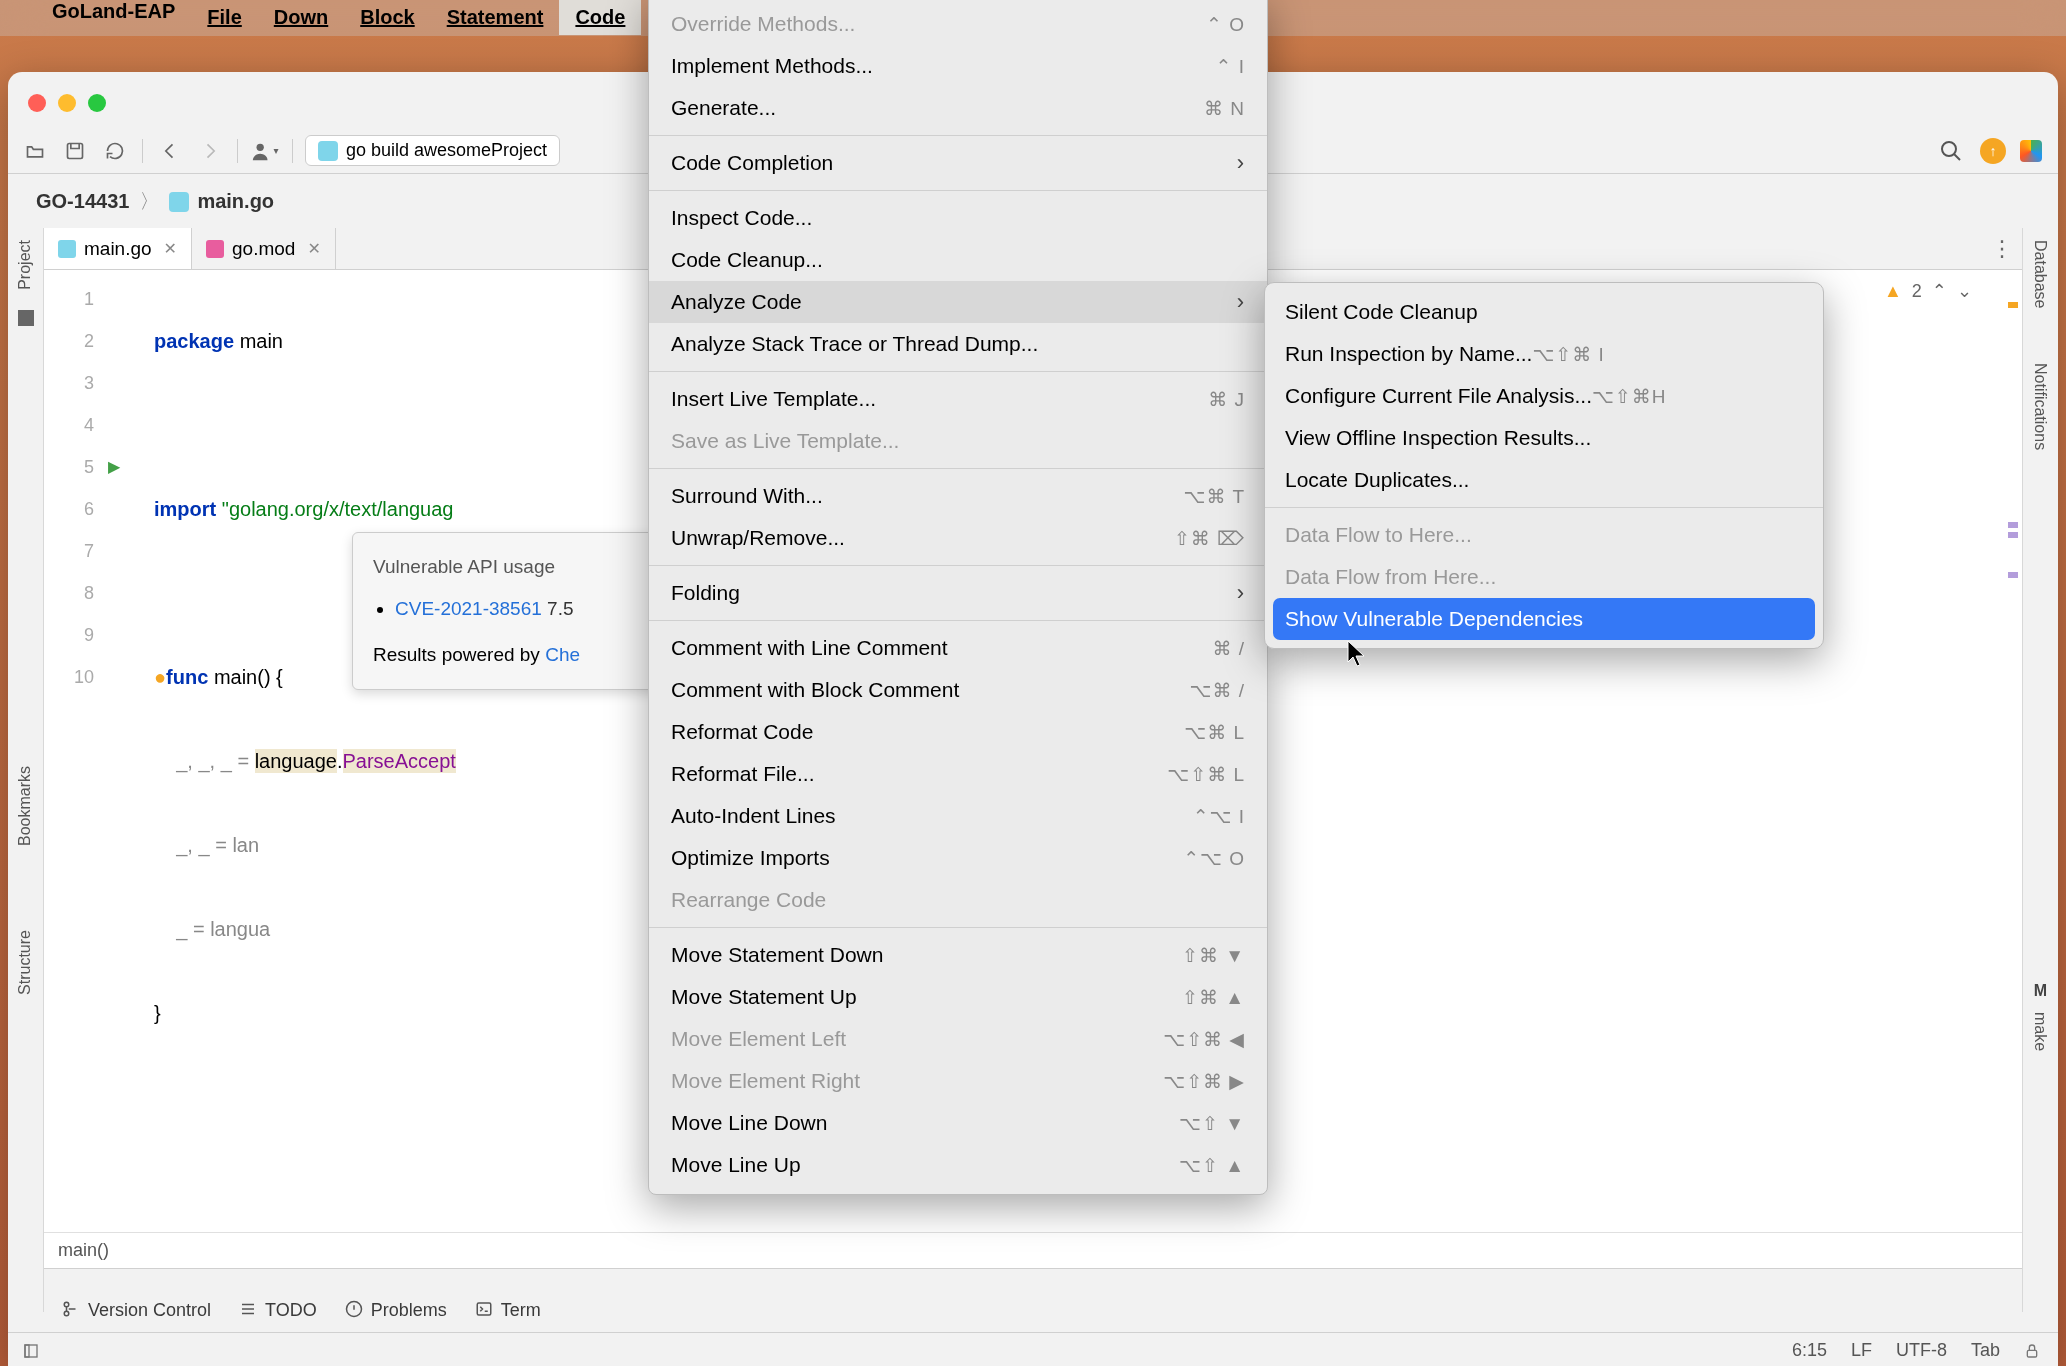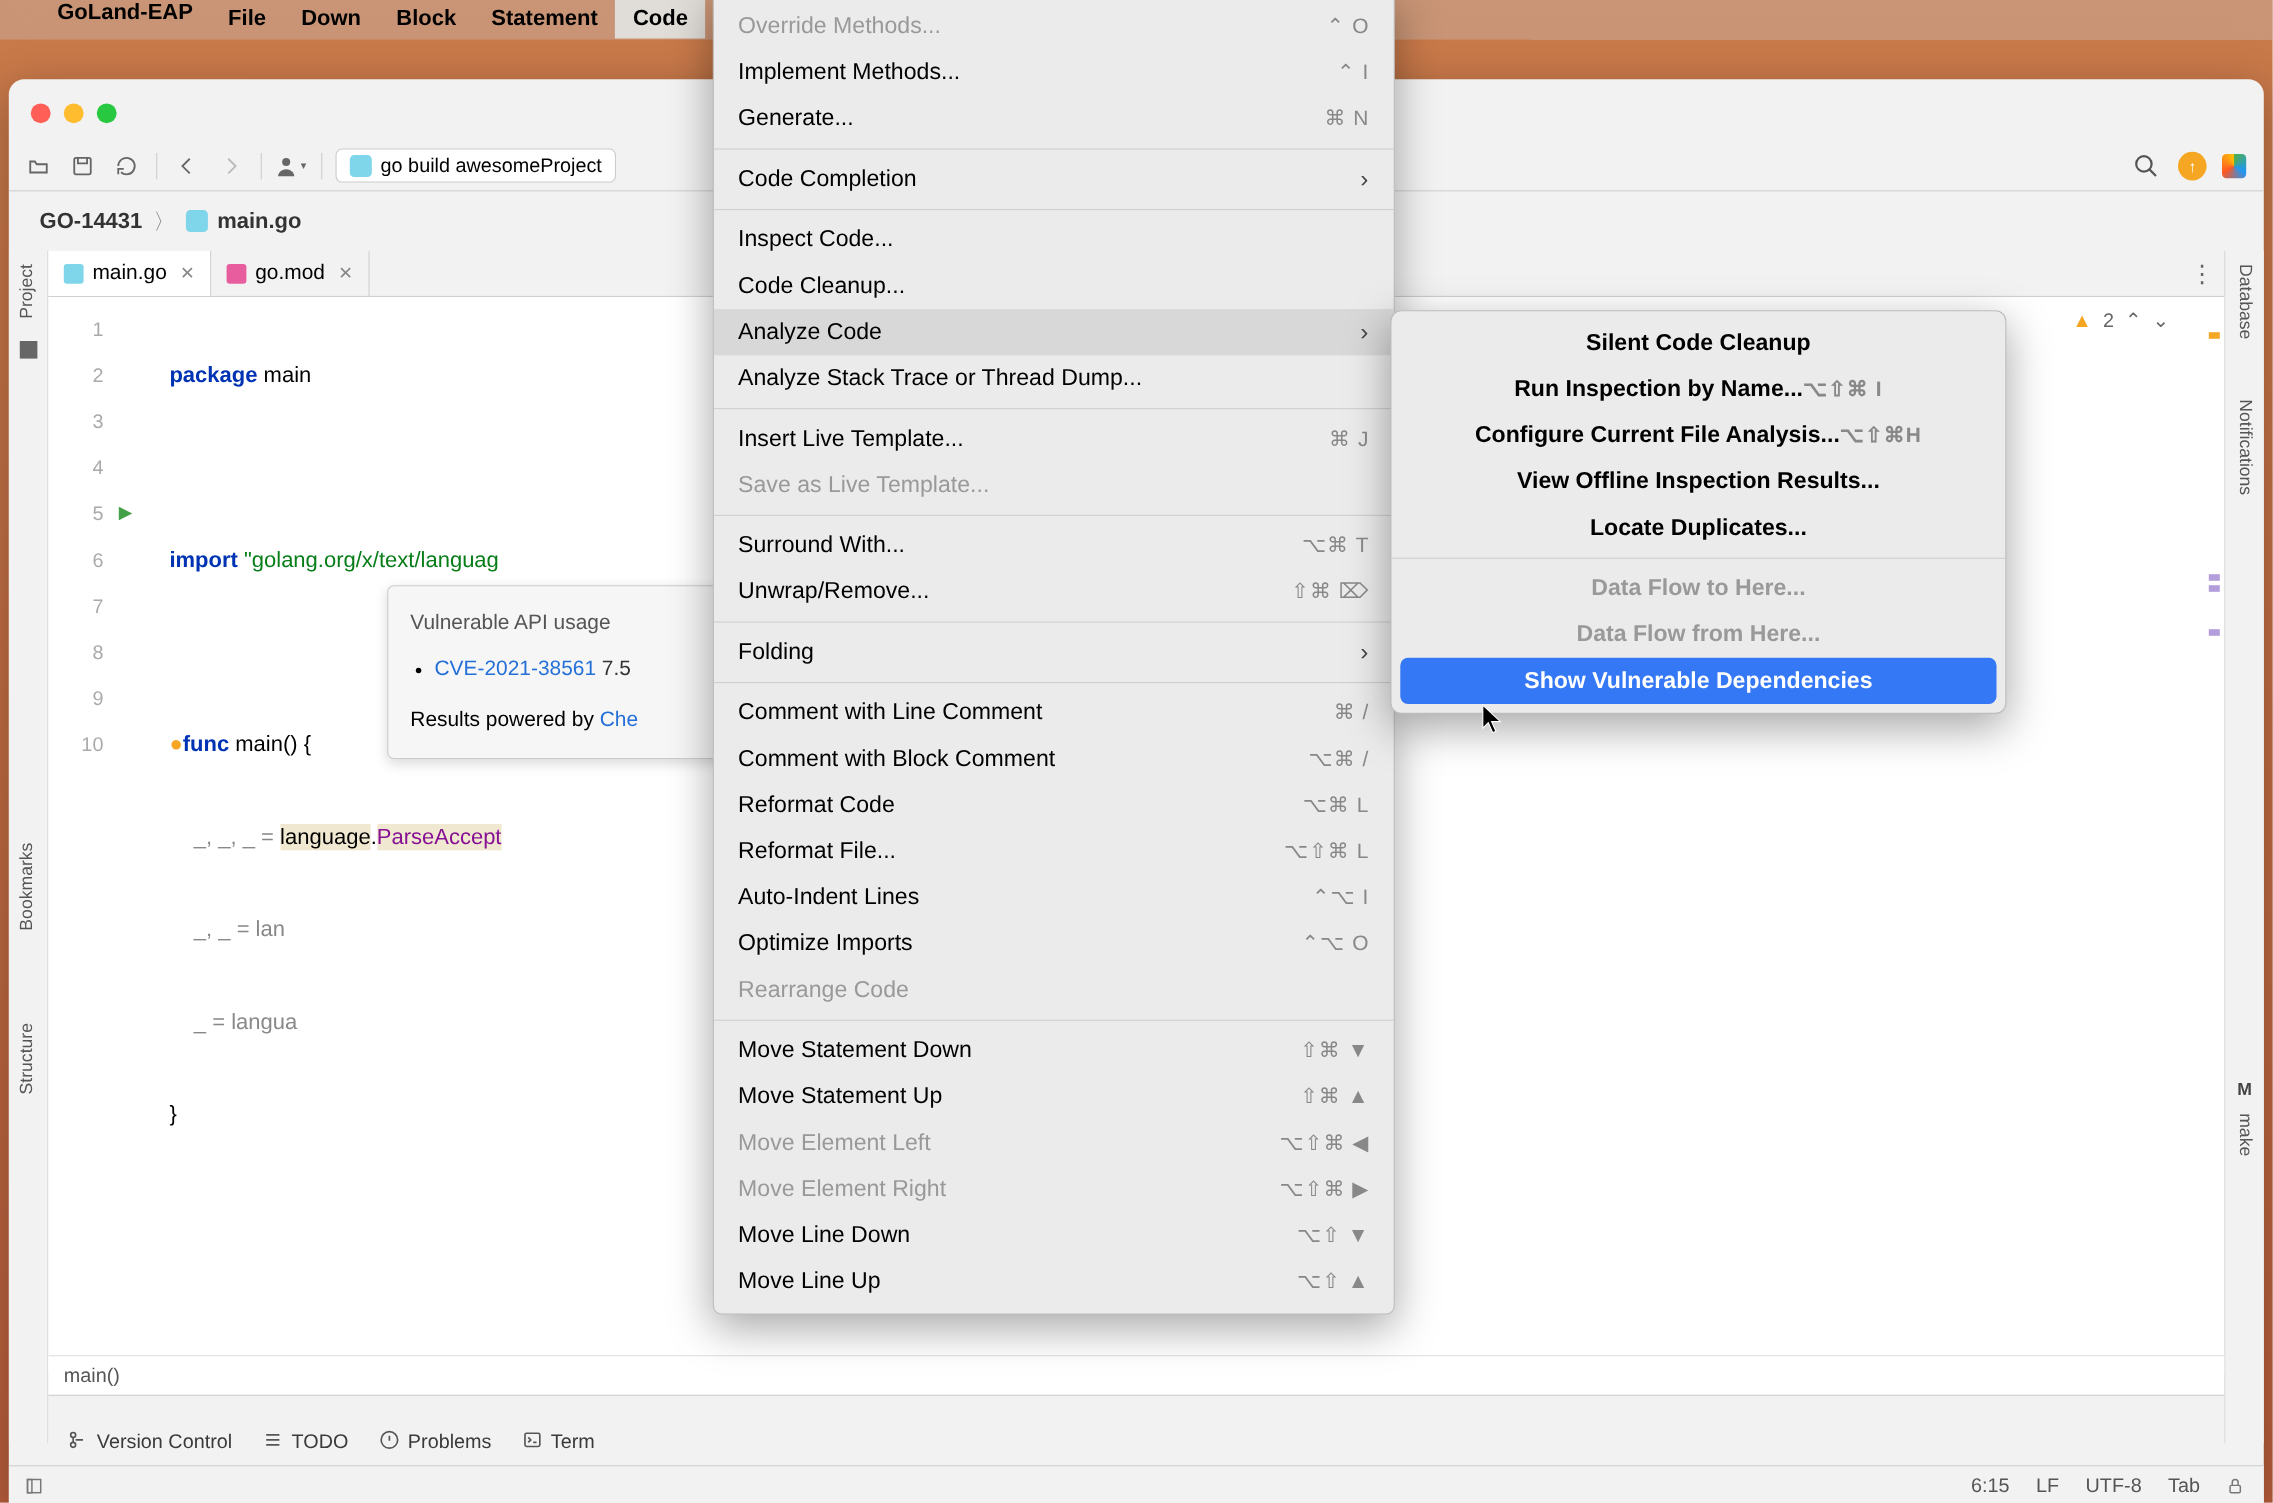--- a/index.html
+++ b/index.html
@@ -2,21 +2,21 @@
 <html><head>
 <meta charset="utf-8">
 <style>
 * { margin: 0; padding: 0; box-sizing: border-box; font-family: -apple-system, BlinkMacSystemFont, "Segoe UI", sans-serif; }
 body { background: linear-gradient(180deg, #c97a4a 0%, #b85e3a 100%); width: 2066px; height: 1366px; overflow: hidden; position: relative; }
 
 
 .menubar { height: 36px; background: rgba(200,200,200,0.35); backdrop-filter: blur(20px); display: flex; align-items: flex-start; padding: 0 24px; gap: 0; color: #000; font-size: 20px; font-weight: 600; }
 .menubar .apple { font-size: 22px; margin-right: 28px; }
 .menubar .appname { font-weight: 700; margin-right: 16px; }
-.menubar .mitem { padding: 6px 16px; cursor: default; }
+.menubar .mitem { padding: 6px 16px; cursor: default; text-decoration: underline; }
 .menubar .mitem.active { background: #e0ddd8; border-radius: 0; }
 
 
 .ide { position: absolute; left: 8px; top: 72px; right: 8px; bottom: -2px; background: #f2f2f2; border-radius: 14px 14px 0 0; box-shadow: 0 10px 40px rgba(0,0,0,0.3); overflow: hidden; }
 
 
 .traffic { position: absolute; left: 20px; top: 22px; display: flex; gap: 12px; }
 .traffic .dot { width: 18px; height: 18px; border-radius: 50%; }
 .dot.red { background: #ff5f57; }
 .dot.yellow { background: #febc2e; }
@@ -86,21 +86,21 @@
 
 .codemenu { position:absolute; left: 648px; top: -6px; width: 620px; background:#ebebeb; border:1px solid #bdbdbd; border-radius: 0 0 8px 8px; box-shadow: 0 12px 40px rgba(0,0,0,0.35); z-index: 20; font-size: 21px; padding: 8px 0;}
 .codemenu .mi { display:flex; align-items:center; justify-content: space-between; padding: 6px 22px; height: 42px; white-space:nowrap;}
 .codemenu .mi.disabled { color:#999;}
 .codemenu .mi.hover { background: #d8d8d8;}
 .codemenu .mi .sc { color:#888; font-size: 19px; letter-spacing: 1px;}
 .codemenu hr { border:none; border-top:1px solid #cfcfcf; margin: 6px 0;}
 
 
 .submenu { position:absolute; left: 1264px; top: 282px; width: 560px; background:#ebebeb; border:1px solid #bdbdbd; border-radius:10px; box-shadow: 0 12px 40px rgba(0,0,0,0.35); z-index: 30; font-size:21px; padding:8px 0;}
-.submenu .mi { display:flex; align-items:center; justify-content:center; padding: 6px 20px; height:42px; white-space:nowrap;font-weight:bold;}
+.submenu .mi { display:flex; align-items:center; justify-content:flex-start; padding: 6px 20px; height:42px; white-space:nowrap;}
 .submenu .mi.disabled { color:#999;}
 .submenu .mi.selected { background:#3478f6; color:#fff; border-radius:7px; margin:0 8px; padding:6px 12px;}
 .submenu .mi .sc { color:#888; font-size:19px; letter-spacing:1px;}
 .submenu hr { border:none; border-top:1px solid #cfcfcf; margin:6px 0;}
 
 
 .cursor { position:absolute; left: 1346px; top: 640px; width: 22px; height: 28px; z-index: 100; pointer-events:none;}
 
 
 .toolwin { position:absolute; left:36px; right:36px; bottom:56px; height:44px; display:flex; align-items:center; gap:28px; padding:0 18px; font-size:18px; color:#3a3a3a; border-top:1px solid #d0d0d0; background:#f2f2f2;}

